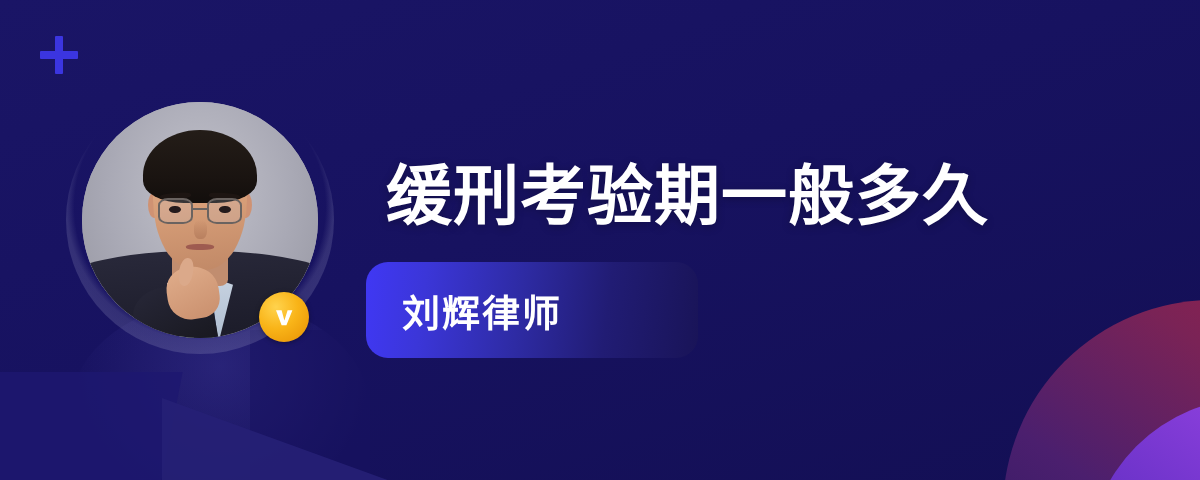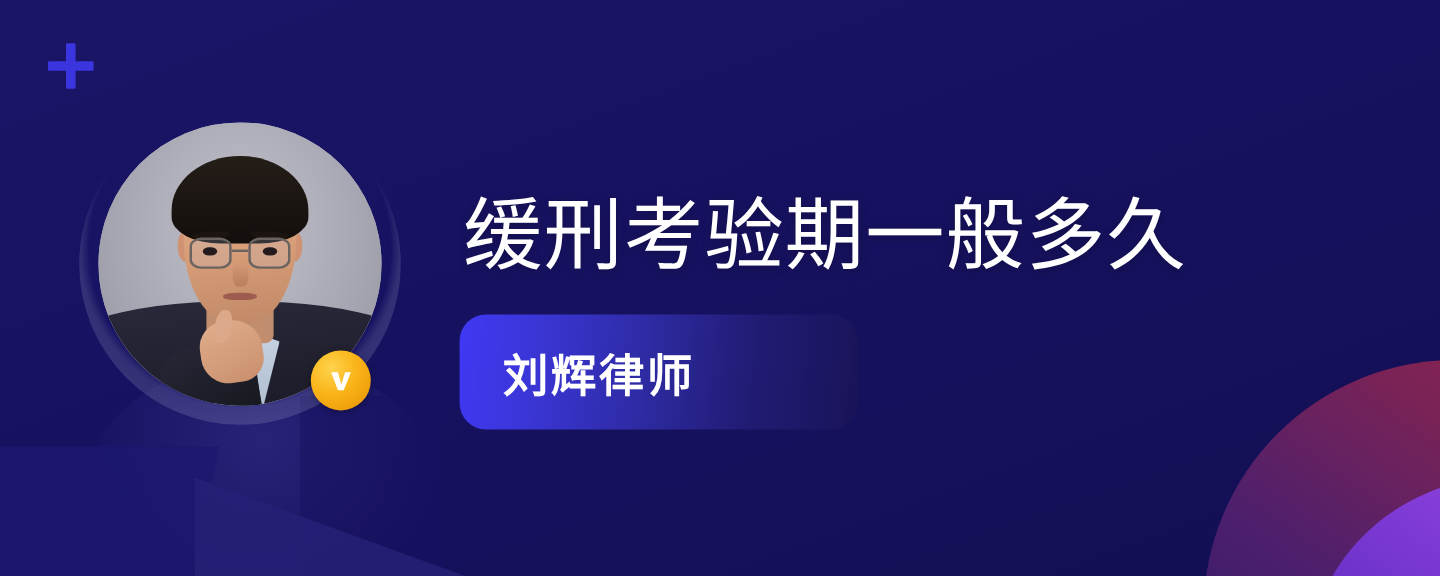--- a/index.html
+++ b/index.html
@@ -288,30 +288,30 @@
   }
   .verified-badge svg { display: block; }
 
   
   .headline {
     position: absolute;
     left: 386px;
     top: 163px;
     font-size: 66px;
     line-height: 1.02;
-    font-weight: 400;
+    font-weight: 700;
     color: #ffffff;
     letter-spacing: 1px;
     white-space: nowrap;
     text-shadow: 0 2px 8px rgba(0,0,0,.25);
   }
 
   .name-pill {
     position: absolute;
-    left: 383px;
+    left: 366px;
     top: 262px;
     width: 332px;
     height: 96px;
     border-radius: 22px;
     background: linear-gradient(97deg, #4038f4 0%, #3b36d8 18%, #2e2ba4 46%, #211c74 72%, #191458 100%);
     display: flex;
     align-items: center;
   }
   .name-pill-label {
     margin-left: 36px;

